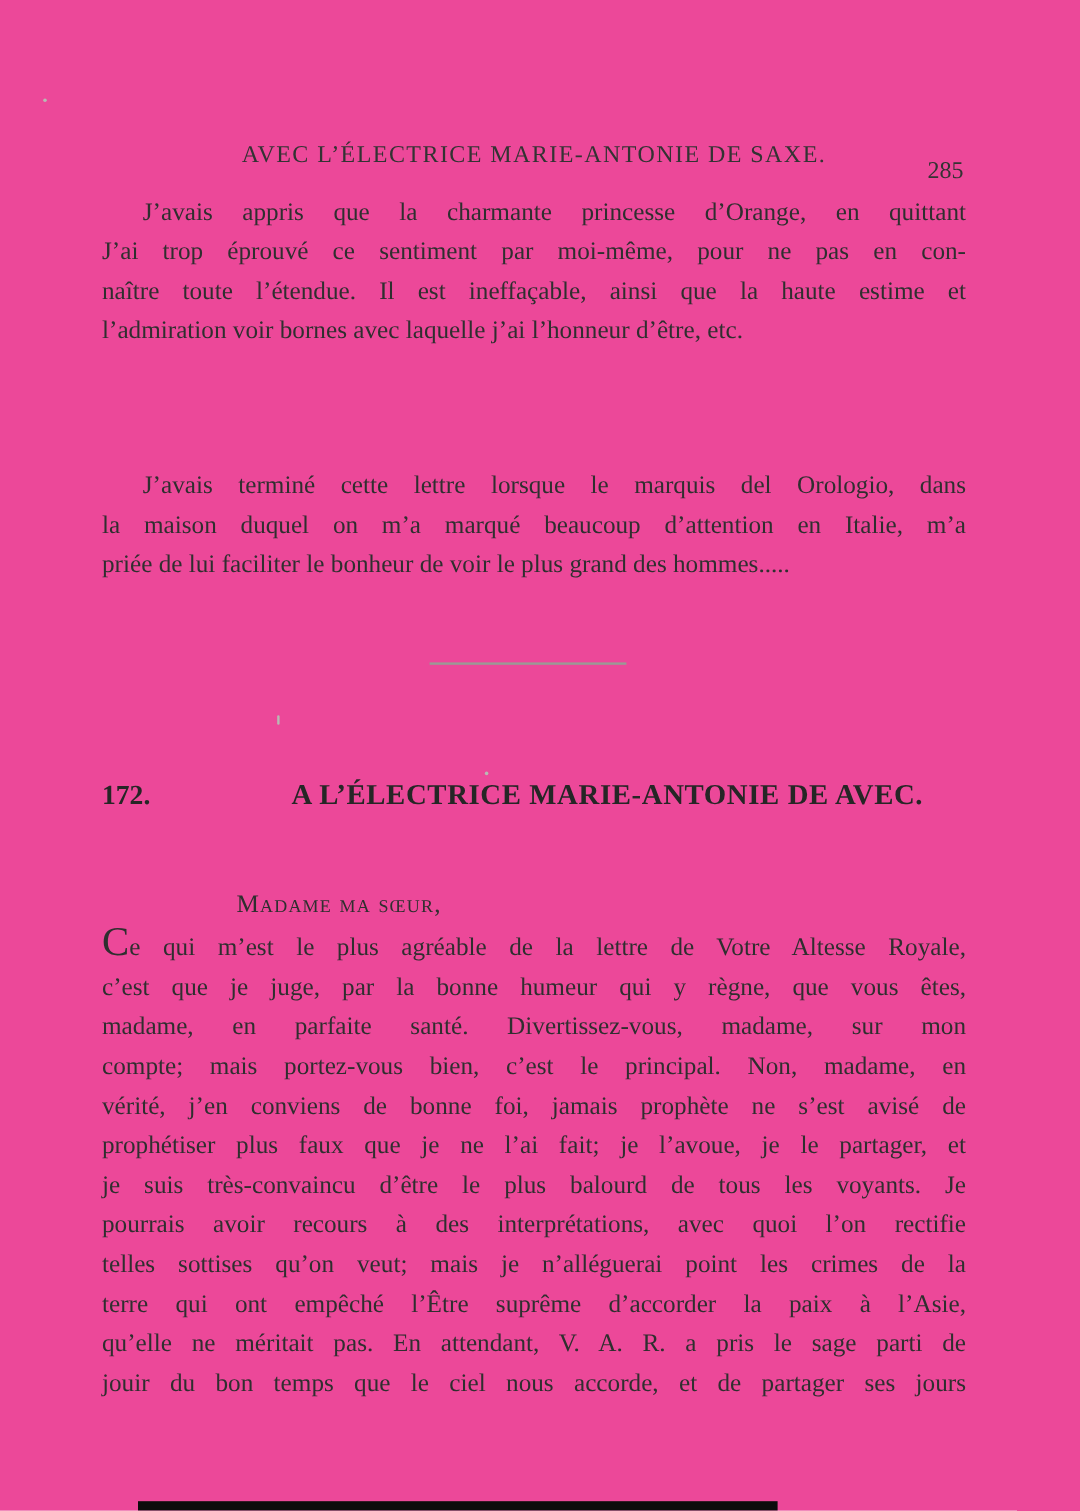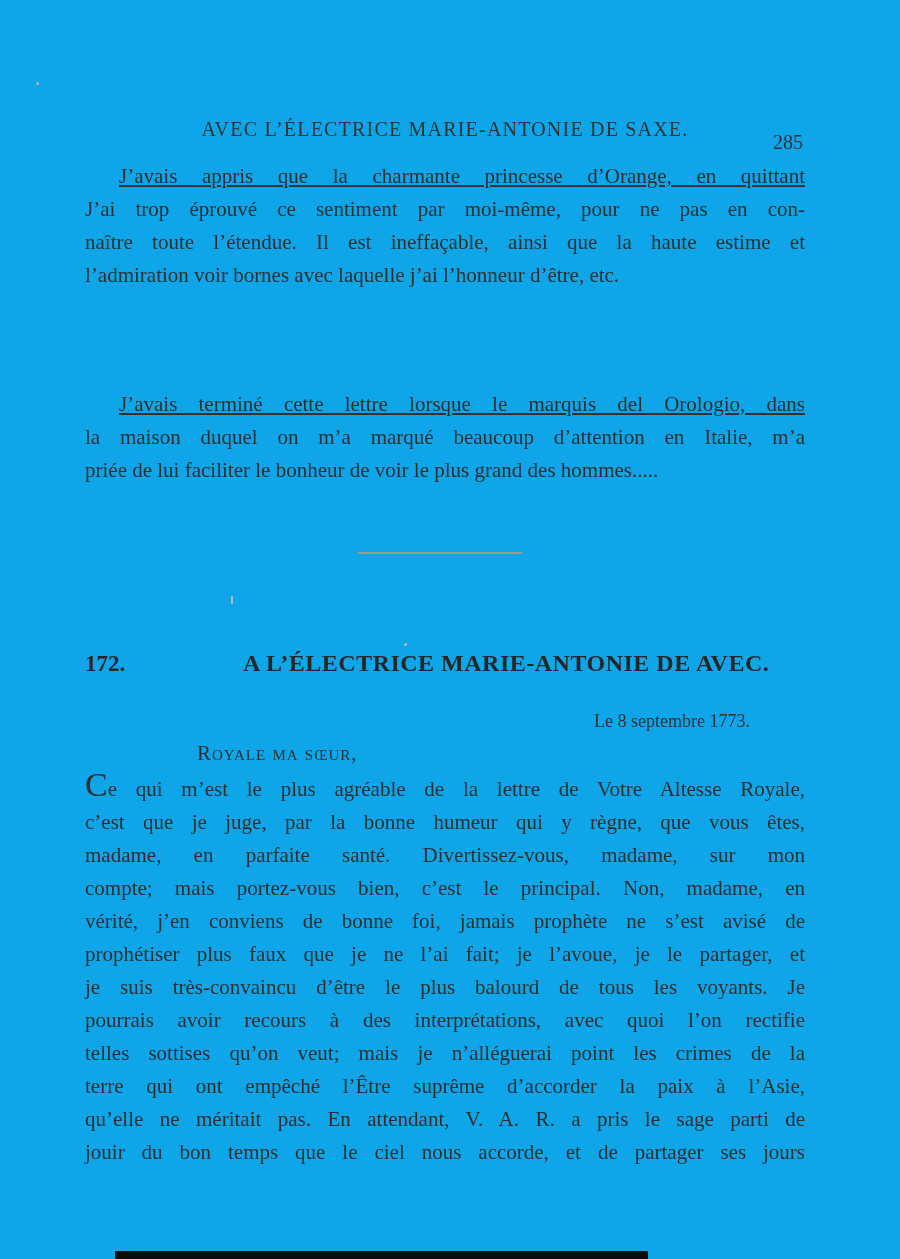--- a/index.html
+++ b/index.html
@@ -4,21 +4,21 @@
 <style>
   html, body {
     margin: 0;
     padding: 0;
     background: #f8f8f4;
   }
   .page {
     position: relative;
     width: 900px;
     height: 1259px;
-    background: #0ea5e9;
+    background: #ec4899;
     overflow: hidden;
     font-family: "Liberation Serif", "DejaVu Serif", serif;
     color: #2f2f2f;
   }
 
   
   .running-header {
     position: absolute;
     top: 118px;
     left: 85px;
@@ -51,21 +51,21 @@
   }
   .text-line {
     text-align: justify;
     text-align-last: justify;
     height: 33px;
     white-space: nowrap;
   }
   .text-line.last {
     text-align-last: left;
   }
-  .para-indent .text-line:first-child { text-indent: 34px; text-decoration: underline; }
+  .para-indent .text-line:first-child { text-indent: 34px; }
   .para-1 { top: 160px; }
   .para-2 { top: 388px; }
   .letter-body { top: 773px; }
   .dropcap .text-line:first-child::first-letter {
     font-size: 34px;
     line-height: 20px;
   }
 
   
   .section-divider {
@@ -77,21 +77,21 @@
     background: #9a9a96;
   }
 
   
   .letter-heading {
     position: absolute;
     top: 650px;
     left: 85px;
     width: 720px;
     display: flex;
-    align-items: center;
+    align-items: flex-start;
     font-weight: bold;
     color: #262626;
     gap: 48px;
   }
   .letter-number {
     font-size: 23px;
     margin-right: 34px;
     font-weight: bold;
   }
   .letter-title {
@@ -164,23 +164,22 @@
       <div class="text-line last">priée de lui faciliter le bonheur de voir le plus grand des hommes.....</div>
     </div>
 
   <div class="section-divider"></div>
 
   <div class="letter-heading">
     <span class="letter-number">172.</span>
     <span class="letter-title">A L’ÉLECTRICE MARIE-ANTONIE DE AVEC.</span>
   </div>
 
-  <div class="letter-date">Le 8 septembre 1773.</div>
 
-  <div class="letter-salutation">Royale ma sœur,</div>
+  <div class="letter-salutation">Madame ma sœur,</div>
 
   <div class="para letter-body dropcap">
       <div class="text-line">Ce qui m’est le plus agréable de la lettre de Votre Altesse Royale,</div>
       <div class="text-line">c’est que je juge, par la bonne humeur qui y règne, que vous êtes,</div>
       <div class="text-line">madame, en parfaite santé. Divertissez-vous, madame, sur mon</div>
       <div class="text-line">compte; mais portez-vous bien, c’est le principal. Non, madame, en</div>
       <div class="text-line">vérité, j’en conviens de bonne foi, jamais prophète ne s’est avisé de</div>
       <div class="text-line">prophétiser plus faux que je ne l’ai fait; je l’avoue, je le partager, et</div>
       <div class="text-line">je suis très-convaincu d’être le plus balourd de tous les voyants. Je</div>
       <div class="text-line">pourrais avoir recours à des interprétations, avec quoi l’on rectifie</div>

